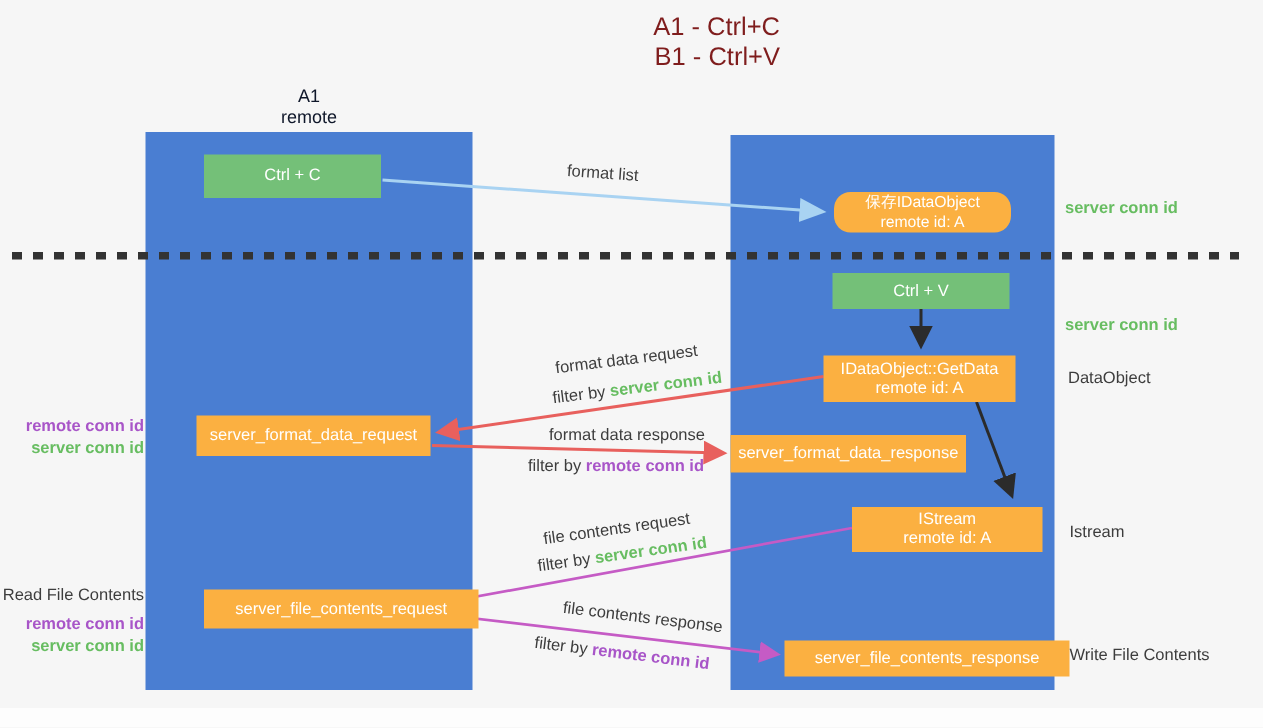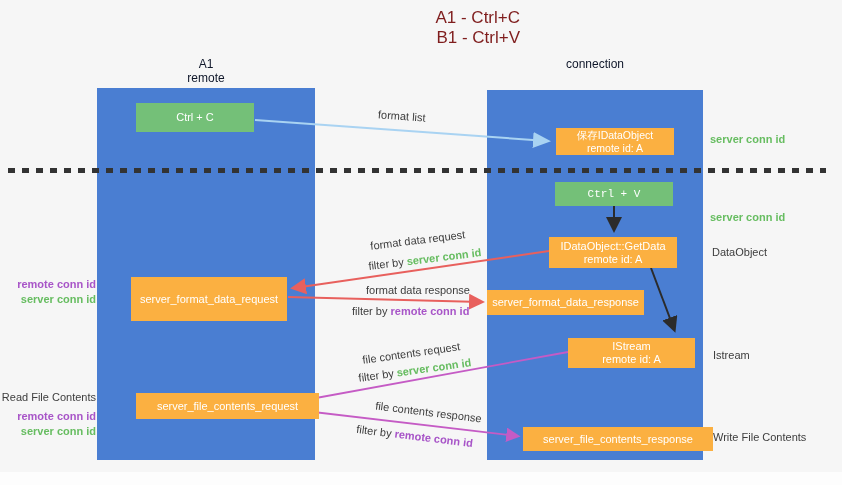--- a/index.html
+++ b/index.html
@@ -38,21 +38,20 @@
   <div class="title">
     <div>A1 - Ctrl+C</div>
     <div>B1 - Ctrl+V</div>
   </div>
 
   <div class="lane-header" style="left:146px;top:57px;">
     <div>A1</div>
     <div>remote</div>
   </div>
   <div class="lane-header" style="left:535px;top:57px;">
-    <div>connection</div>
   </div>
 
   <div class="lane" style="left:97px;top:88px;width:218px;height:372px;"></div>
   <div class="lane" style="left:487px;top:90px;width:216px;height:370px;"></div>
 
   <div class="dotted"></div>
 
   <svg class="svg-layer" width="842" height="485">
     <defs>
       <marker id="mBlue" markerWidth="10" markerHeight="10" refX="7" refY="4" orient="auto">
@@ -74,40 +73,40 @@
     <line x1="568" y1="352" x2="294" y2="402" stroke="#c55bc5" stroke-width="1.8" marker-end="url(#mMag)"></line>
     <line x1="288" y1="409" x2="517" y2="436" stroke="#c55bc5" stroke-width="1.8" marker-end="url(#mMag)"></line>
     <line x1="614" y1="206" x2="614" y2="229" stroke="#2b2b2b" stroke-width="2" marker-end="url(#mBlk)"></line>
     <line x1="651" y1="268" x2="674" y2="329" stroke="#2b2b2b" stroke-width="2" marker-end="url(#mBlk)"></line>
   </svg>
 
   <div class="node green" style="left:136px;top:103px;width:118px;height:29px;">
     <div>Ctrl + C</div>
   </div>
 
-  <div class="node orange" style="left:556px;top:128px;width:118px;height:27px;">
+  <div class="node orange" style="left:556px;top:128px;width:118px;height:27px;border-radius:11px;">
     <div class="l2">保存IDataObject</div>
     <div class="l2">remote id: A</div>
   </div>
 
-  <div class="node green" style="left:555px;top:182px;width:118px;height:24px;font-family:Liberation Mono, monospace;">
+  <div class="node green" style="left:555px;top:182px;width:118px;height:24px;">
     <div>Ctrl + V</div>
   </div>
 
   <div class="node orange" style="left:549px;top:237px;width:128px;height:31px;">
     <div>IDataObject::GetData</div>
     <div>remote id: A</div>
   </div>
 
   <div class="node orange" style="left:568px;top:338px;width:127px;height:30px;">
     <div>IStream</div>
     <div>remote id: A</div>
   </div>
 
-  <div class="node orange" style="left:131px;top:277px;width:156px;height:44px;">
+  <div class="node orange" style="left:131px;top:277px;width:156px;height:27px;">
     <div>server_format_data_request</div>
   </div>
 
   <div class="node orange" style="left:487px;top:290px;width:157px;height:25px;">
     <div>server_format_data_response</div>
   </div>
 
   <div class="node orange" style="left:136px;top:393px;width:183px;height:26px;">
     <div>server_file_contents_request</div>
   </div>

